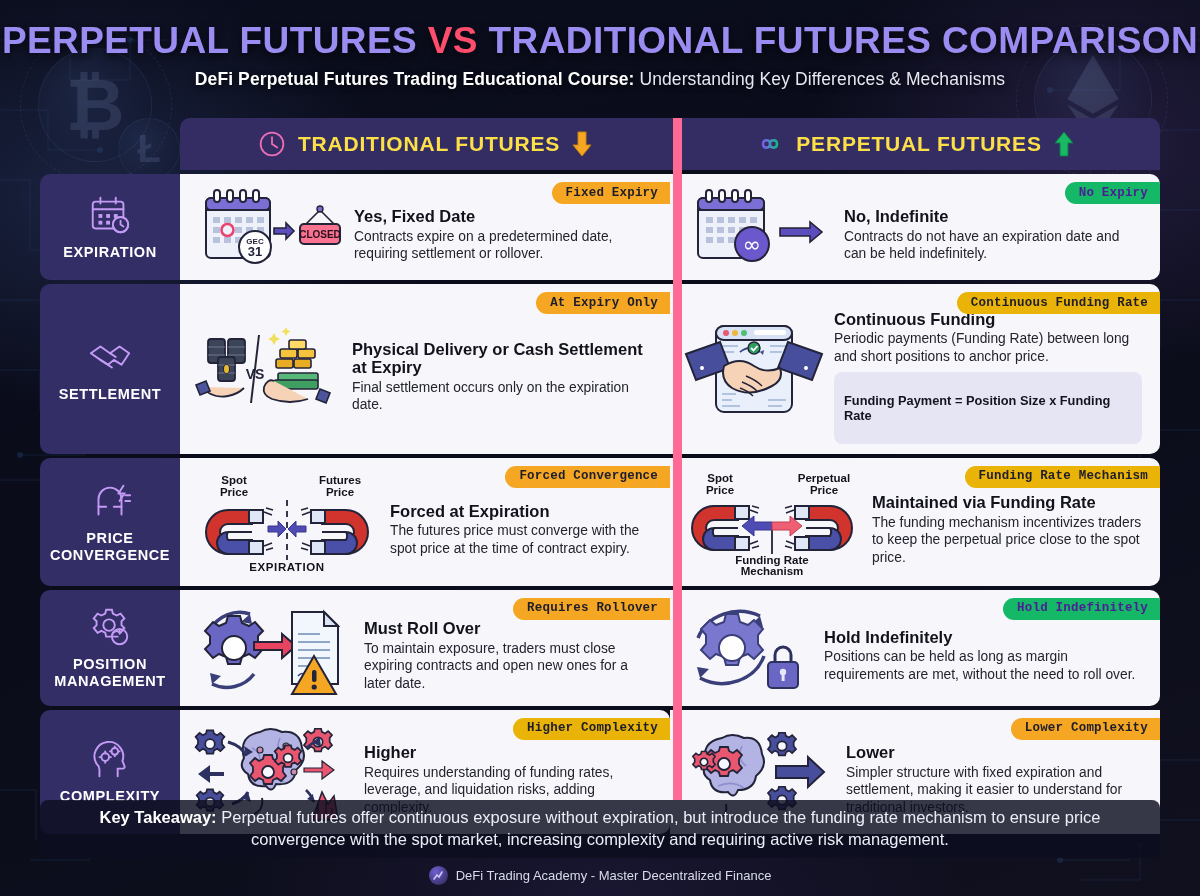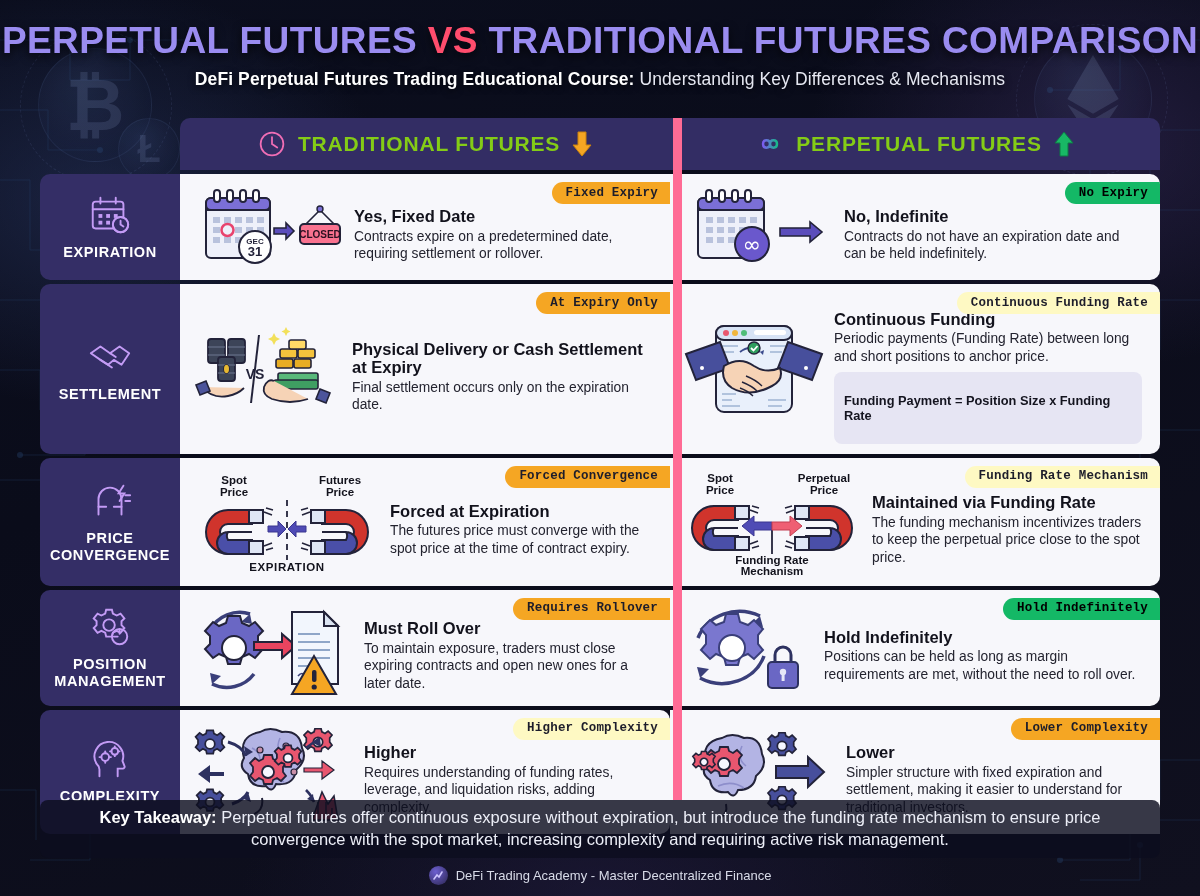--- a/index.html
+++ b/index.html
@@ -57,21 +57,21 @@
   }
   .subtitle b { color: #ffffff; font-weight: bold; }
   .subtitle span { font-weight: normal; color: #e6e8f2; }
 
   
   .table { position: absolute; left: 40px; top: 118px; width: 1120px; }
   .hdr-row { display: flex; margin-left: 140px; height: 52px; position: relative; }
   .hdr {
     flex: 1; background: #332d64;
     display: flex; align-items: center; justify-content: center; gap: 12px;
-    color: #84cc16;
+    color: #fde047;
   }
   .hdr:first-child { border-radius: 10px 0 0 0; }
   .hdr:last-child  { border-radius: 0 10px 0 0; }
   .hdr-title {
     font-size: 21px; font-weight: bold; letter-spacing: .8px;
     font-family: "Liberation Sans Narrow", "Liberation Sans", sans-serif;
   }
   .hdr-ico { width: 28px; height: 28px; display: block; }
   .arrow-ico { width: 20px; height: 26px; }
 
@@ -102,22 +102,22 @@
   .cell.right { border-radius: 0 10px 10px 0; }
   .badge {
     position: absolute; top: 8px; right: 0;
     font-size: 12.5px; font-weight: bold; color: #1d1d2b;
     padding: 3.5px 12px 4.5px 14px; border-radius: 13px 0 0 13px;
     white-space: nowrap;
     font-family: Liberation Mono, monospace;
     letter-spacing: .2px;
   }
   .badge.amber { background: #f5a623; }
-  .badge.pink  { background: #fef9c3; text-align: right; }
-  .badge.green { background: #14b866; color: #000000; }
+  .badge.pink  { background: #eab308; text-align: right; }
+  .badge.green { background: #14b866; color: #4c1d95; }
   .art { flex: none; display: flex; align-items: center; justify-content: center; }
   .txt { flex: 1; padding-top: 16px; padding-right: 6px; }
   .cell-title {
     font-size: 16.5px; font-weight: bold; color: #12121c; line-height: 1.12;
     margin-bottom: 2px;
   }
   .cell-desc {
     font-size: 13.8px; color: #23232f; line-height: 1.28;
   }
   .formula {

